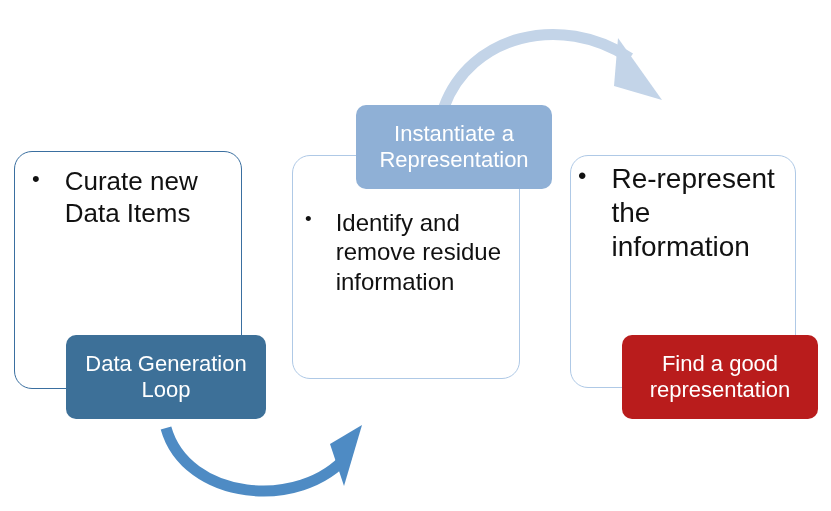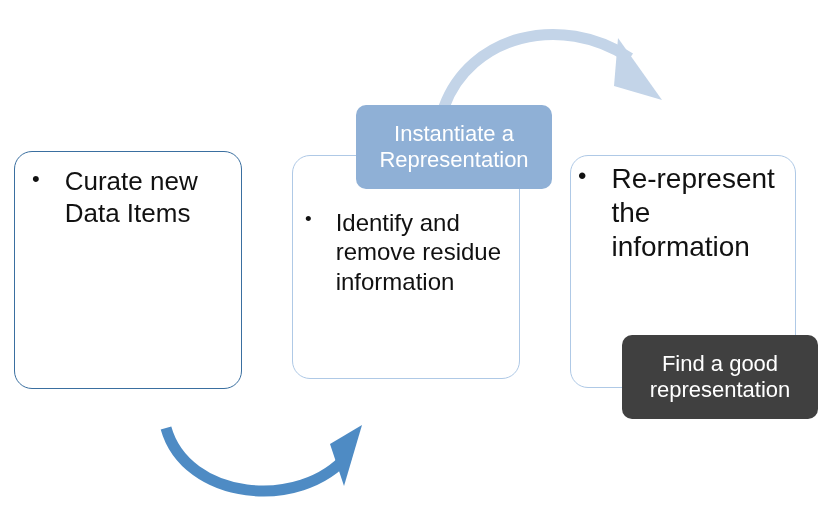--- a/index.html
+++ b/index.html
@@ -65,21 +65,21 @@
   .badge-loop {
     left: 66px;  top: 335px; width: 200px; height: 84px;
     background: #3D7098; font-size: 22px;
   }
   .badge-instantiate {
     left: 356px; top: 105px; width: 196px; height: 84px;
     background: #8FB0D6; font-size: 22px;
   }
   .badge-find {
     left: 622px; top: 335px; width: 196px; height: 84px;
-    background: #404040; font-size: 22px;
+    background: #b91c1c; font-size: 22px;
   }
 
   .arrow-layer {
     position: absolute;
     left: 0; top: 0;
     width: 831px; height: 511px;
     pointer-events: none;
   }
 </style>
 </head>
@@ -119,17 +119,19 @@
   <div class="bullet-block b3">
     <span class="bullet-dot">•</span>
     <span class="bullet-text">Re-represent
 the
 information</span>
   </div>
 
   <div class="badge badge-instantiate">Instantiate a
 Representation</div>
 
+  <div class="badge badge-loop">Data Generation
+Loop</div>
 
   <div class="badge badge-find">Find a good
 representation</div>
 
 </div>
 
 </body></html>

